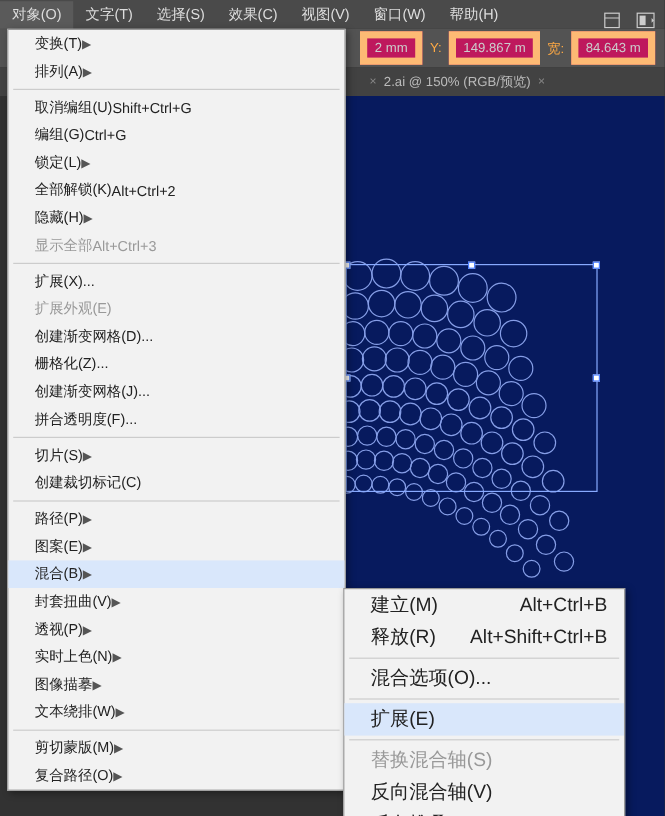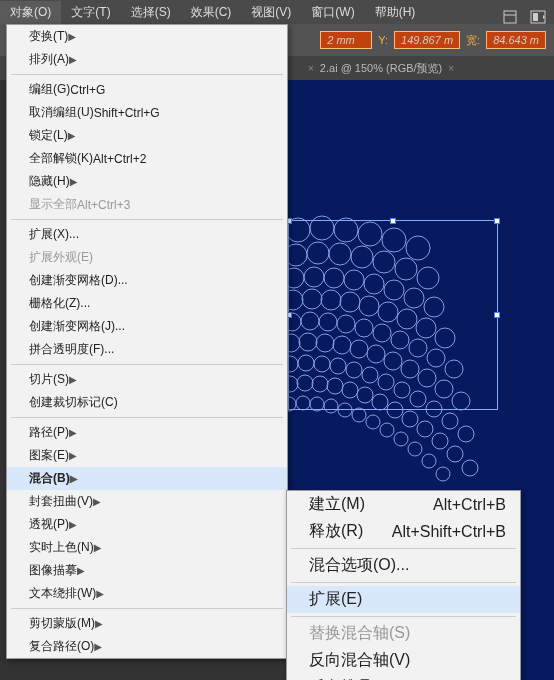--- a/index.html
+++ b/index.html
@@ -4,31 +4,31 @@
 <style>
 * { margin: 0; padding: 0; box-sizing: border-box; font-family: "Microsoft YaHei", sans-serif; }
 body { width: 554px; height: 680px; background: #323232; overflow: hidden; position: relative; }
 .menubar { height: 24px; background: #4a4a4a; display: flex; align-items: flex-end; padding: 0 0; color: #ddd; font-size: 12px; }
 .menubar-item { padding: 3px 10px; cursor: default; }
 .menubar-item.active { background: #5a5a5a; }
 .menubar-icons { margin-left: auto; display: flex; gap: 12px; padding-right: 8px; }
 .menubar-icons span { width: 16px; height: 14px; display: inline-block; }
 .toolbar { height: 32px; background: #535353; display: flex; align-items: center; justify-content: flex-end; gap: 6px; padding: 0 8px; color: #ccc; font-size: 11px; }
 .toolbar .lbl { color: #ffaa44; font-size: 11px; }
-.toolbar .val { background: #c2410c; padding: 2px 6px; border: 1px solid #fdba74; min-width: 52px; display: inline-block; font-style: italic; }
+.toolbar .val { background: #be185d; padding: 2px 6px; border: 6px solid #fdba74; min-width: 52px; display: inline-block; }
 .tabbar { height: 24px; background: #424242; display: flex; align-items: center; padding-left: 300px; color: #bbb; font-size: 11px; }
 .tabbar .tab { padding: 4px 8px; display: flex; align-items: center; gap: 6px; }
 .tabbar .close { color: #888; font-size: 10px; }
 .canvas-area { position: absolute; left: 288px; top: 80px; right: 0; bottom: 0; background: #071a5e; }
 .selection-box { position: absolute; left: 0; top: 140px; width: 210px; height: 190px; border: 1px solid #88aaff; }
 .handle { position: absolute; width: 6px; height: 6px; background: #fff; border: 1px solid #4a7dff; }
 .dropdown { position: absolute; left: 6px; top: 24px; width: 282px; background: #f2f2f2; border: 1px solid #999; box-shadow: 2px 2px 6px rgba(0,0,0,0.4); font-size: 12px; color: #222; }
 .dropdown .row { display: flex; align-items: center; justify-content: flex-start; padding: 3px 14px 3px 22px; white-space: nowrap; }
 .dropdown .row.disabled { color: #999; }
-.dropdown .row.hover { background: #d9e7fb; font-weight: bold; }
+.dropdown .row.hover { background: #d9e7fb; }
 .dropdown .row .arrow { font-size: 10px; color: #555; }
 .dropdown .sep { height: 1px; background: #ccc; margin: 3px 4px; }
 .submenu { position: absolute; left: 286px; top: 490px; width: 235px; background: #f2f2f2; border: 1px solid #999; box-shadow: 2px 2px 6px rgba(0,0,0,0.4); font-size: 16px; color: #222; }
 .submenu .row { display: flex; align-items: center; justify-content: space-between; padding: 3px 14px 3px 22px; white-space: nowrap; }
 .submenu .row.disabled { color: #999; text-align: right; }
 .submenu .row.hover { background: #d9e7fb; }
 .submenu .sep { height: 1px; background: #ccc; margin: 3px 4px; }
 svg.circles { width: 100%; height: 100%; }
 </style>
 </head>
@@ -177,26 +177,26 @@
   <div class="row">
       <span>变换(T)</span>
       <span class="arrow">▶</span>
     </div>
   <div class="row">
       <span>排列(A)</span>
       <span class="arrow">▶</span>
     </div>
   <div class="sep"></div>
   <div class="row">
+      <span>取消编组(U)</span>
+      <span>Shift+Ctrl+G</span>
+    </div>
+  <div class="row">
       <span>编组(G)</span>
       <span>Ctrl+G</span>
-    </div>
-  <div class="row">
-      <span>取消编组(U)</span>
-      <span>Shift+Ctrl+G</span>
     </div>
   <div class="row">
       <span>锁定(L)</span>
       <span class="arrow">▶</span>
     </div>
   <div class="row">
       <span>全部解锁(K)</span>
       <span>Alt+Ctrl+2</span>
     </div>
   <div class="row">

